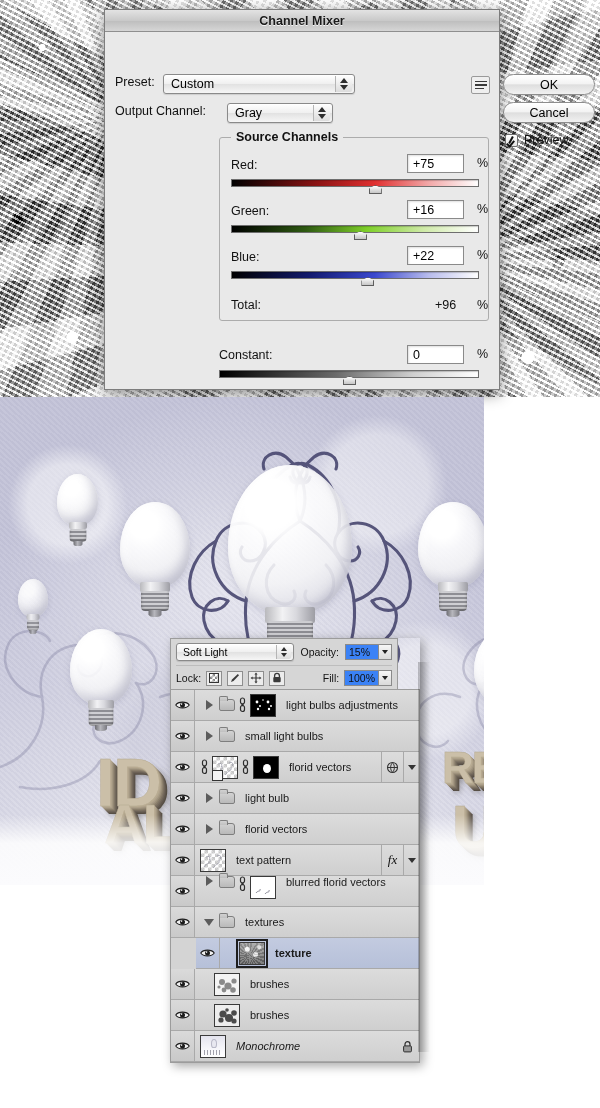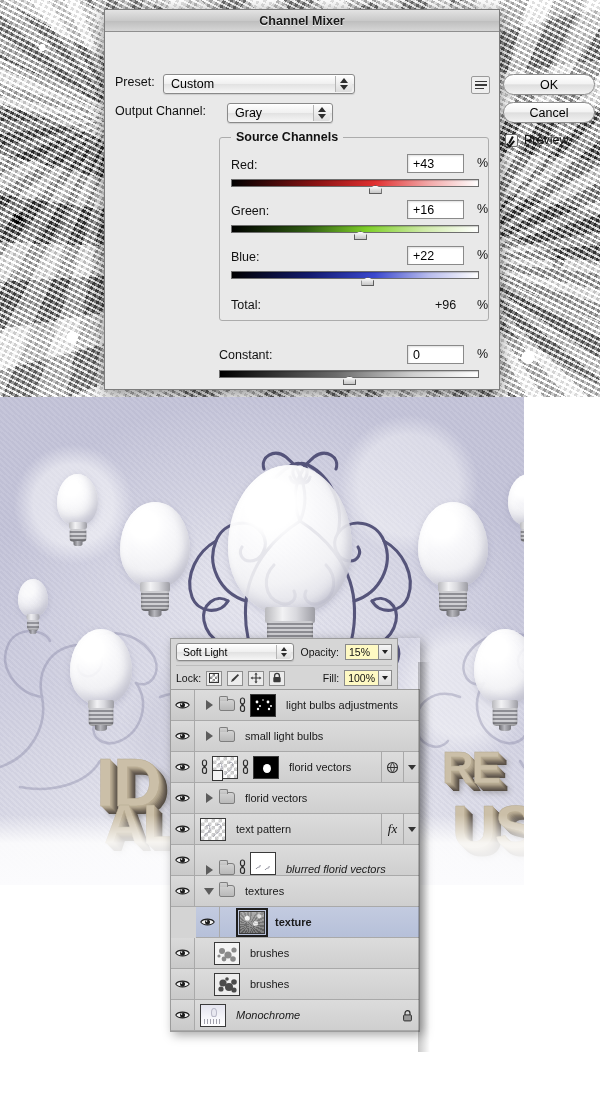--- a/index.html
+++ b/index.html
@@ -150,21 +150,21 @@
   }
   .thumb{
     position:absolute; width:13px; height:9px;
     background:linear-gradient(180deg,#fdfdfd,#c6c6c6);
     border:1px solid #5e5e5e;
     clip-path:polygon(50% 0%, 100% 42%, 100% 100%, 0% 100%, 0% 42%);
   }
 
   
   #artwork{
-    position:absolute; left:0; top:397px; width:524px; height:488px;
+    position:absolute; left:0; top:397px; width:484px; height:488px;
     overflow:hidden;
     background:
       radial-gradient(ellipse 70% 55% at 50% 38%, rgba(255,255,255,.55), rgba(255,255,255,0) 70%),
       radial-gradient(ellipse 120% 80% at 50% 100%, #f4f4f7 0%, #e2e2ec 28%, #cfcfe0 62%, #c3c3d8 100%),
       linear-gradient(180deg,#c9c9dc 0%, #d5d5e4 40%, #eeeef4 80%, #fafafc 100%);
   }
   
   #artwork:before{
     content:""; position:absolute; inset:0;
     background-image:
@@ -237,21 +237,21 @@
   }
   #layers-blend-row{ display:flex; align-items:center; gap:6px; }
   #blend-popup{ width:132px; height:18px; font-size:10.5px; padding:0 20px 0 6px; }
   #blend-popup .arrows{ width:15px; }
   #blend-popup .tri-up, #blend-popup .tri-dn{ border-left-width:3px;border-right-width:3px; }
   #blend-popup .tri-up{ border-bottom-width:4px; }
   #blend-popup .tri-dn{ border-top-width:4px; }
   .sm-label{ font-size:10.5px; color:#111; }
   .valbox{
     display:inline-flex; align-items:center; height:16px; border:1px solid #8a8a8a;
-    background:#fef9c3; font-size:10.5px; padding:0 3px; min-width:34px;
+    background:#3b82f6; font-size:10.5px; padding:0 3px; min-width:34px;
   }
   .valstepper{
     width:13px; height:16px; border:1px solid #8a8a8a; border-left:none;
     background:linear-gradient(180deg,#f6f6f6,#dadada);
     display:flex; align-items:center; justify-content:center;
   }
   .valstepper .d{ width:0;height:0;border-left:3px solid transparent;border-right:3px solid transparent;border-top:4px solid #222; }
 
   #layers-lock-row{
     display:flex; align-items:center; gap:5px; margin-top:4px;
@@ -378,21 +378,21 @@
       <span class="lbl">Preview</span>
     </div>
 
     <div id="source-channels"></div>
     <div id="source-channels-legend">Source Channels</div>
 
     <div class="row" style="left:126px; top:126px;">
       <span class="lbl">Red:</span>
     </div>
     <div class="numfield" style="position:absolute; left:302px; top:122px;">
-      <span>+43</span>
+      <span>+75</span>
     </div>
     <span class="pct" style="position:absolute; left:366px; top:124px;">%</span>
     <div class="track" id="track-red" style="left: 126px; top: 147px; width: 248px; background: linear-gradient(90deg, rgb(0, 0, 0) 0%, rgb(141, 20, 20) 35%, rgb(224, 48, 48) 58%, rgb(242, 168, 168) 80%, rgb(255, 255, 255) 100%);"></div>
     <div class="thumb" id="thumb-red" style="top: 153px; left: 263.84px;"></div>
 
     <div class="row" style="left:126px; top:172px;justify-content:flex-end;">
       <span class="lbl">Green:</span>
     </div>
     <div class="numfield" style="position:absolute; left:302px; top:168px;">
       <span>+16</span>
@@ -732,20 +732,39 @@
               <circle cx="7.5" cy="5" r="2.5" fill="#1c1c1c"></circle>
               <circle cx="6.6" cy="4.1" r="0.8" fill="#ffffff"></circle>
             </svg>
           </span>
         </div>
         <div style="display: flex; align-items: center; flex: 1 1 0%; height: 100%; padding-left: 2px; position: relative;">
           <span class="disclosure">
             <span class="tri-right"></span>
           </span>
           <span class="folder"></span>
+          <span class="layer-name">light bulb</span>
+        </div>
+        <div class="right-icons"></div>
+      </div>
+      <div class="layer-row">
+        <div class="eye-cell">
+          <span class="eye">
+            <svg width="15" height="10" viewBox="0 0 15 10">
+              <path d="M0.8 5 C3 1.2 12 1.2 14.2 5 C12 8.8 3 8.8 0.8 5 Z" fill="#f2f2f2" stroke="#1c1c1c" stroke-width="1.1"></path>
+              <circle cx="7.5" cy="5" r="2.5" fill="#1c1c1c"></circle>
+              <circle cx="6.6" cy="4.1" r="0.8" fill="#ffffff"></circle>
+            </svg>
+          </span>
+        </div>
+        <div style="display: flex; align-items: center; flex: 1 1 0%; height: 100%; padding-left: 2px; position: relative;">
+          <span class="disclosure">
+            <span class="tri-right"></span>
+          </span>
+          <span class="folder"></span>
           <span class="layer-name">florid vectors</span>
         </div>
         <div class="right-icons"></div>
       </div>
       <div class="layer-row">
         <div class="eye-cell">
           <span class="eye">
             <svg width="15" height="10" viewBox="0 0 15 10">
               <path d="M0.8 5 C3 1.2 12 1.2 14.2 5 C12 8.8 3 8.8 0.8 5 Z" fill="#f2f2f2" stroke="#1c1c1c" stroke-width="1.1"></path>
               <circle cx="7.5" cy="5" r="2.5" fill="#1c1c1c"></circle>
@@ -777,21 +796,21 @@
       <div class="layer-row">
         <div class="eye-cell">
           <span class="eye">
             <svg width="15" height="10" viewBox="0 0 15 10">
               <path d="M0.8 5 C3 1.2 12 1.2 14.2 5 C12 8.8 3 8.8 0.8 5 Z" fill="#f2f2f2" stroke="#1c1c1c" stroke-width="1.1"></path>
               <circle cx="7.5" cy="5" r="2.5" fill="#1c1c1c"></circle>
               <circle cx="6.6" cy="4.1" r="0.8" fill="#ffffff"></circle>
             </svg>
           </span>
         </div>
-        <div style="display: flex; align-items: flex-end; flex: 1 1 0%; height: 100%; padding-left: 2px; position: relative; font-style: italic;">
+        <div style="display: flex; align-items: flex-start; flex: 1 1 0%; height: 100%; padding-left: 2px; position: relative;">
           <span class="disclosure">
             <span class="tri-right"></span>
           </span>
           <span class="folder"></span>
           <span class="link-ico"><svg width="9" height="16" viewBox="0 0 9 16">
               <rect x="2.5" y="1" width="4" height="6" rx="2" fill="none" stroke="#2e2e2e" stroke-width="1.2"></rect>
               <rect x="2.5" y="8.5" width="4" height="6" rx="2" fill="none" stroke="#2e2e2e" stroke-width="1.2"></rect>
               <rect x="3.4" y="6.6" width="2.2" height="2.6" fill="#2e2e2e"></rect>
             </svg></span>
           <span class="thumb-box">

